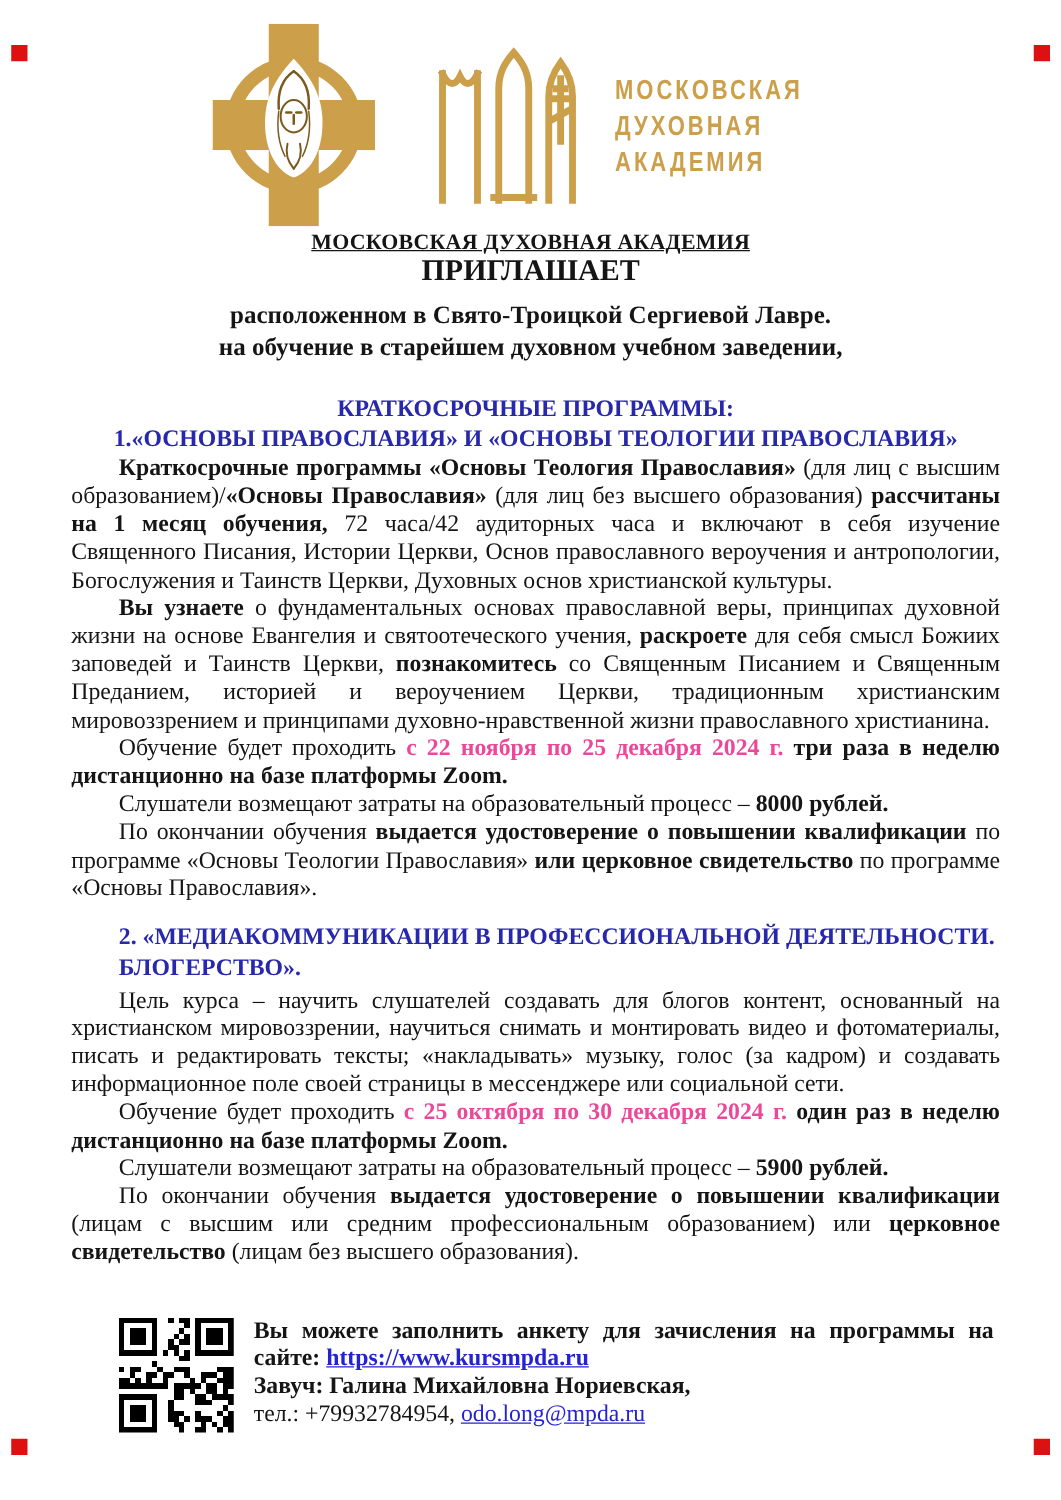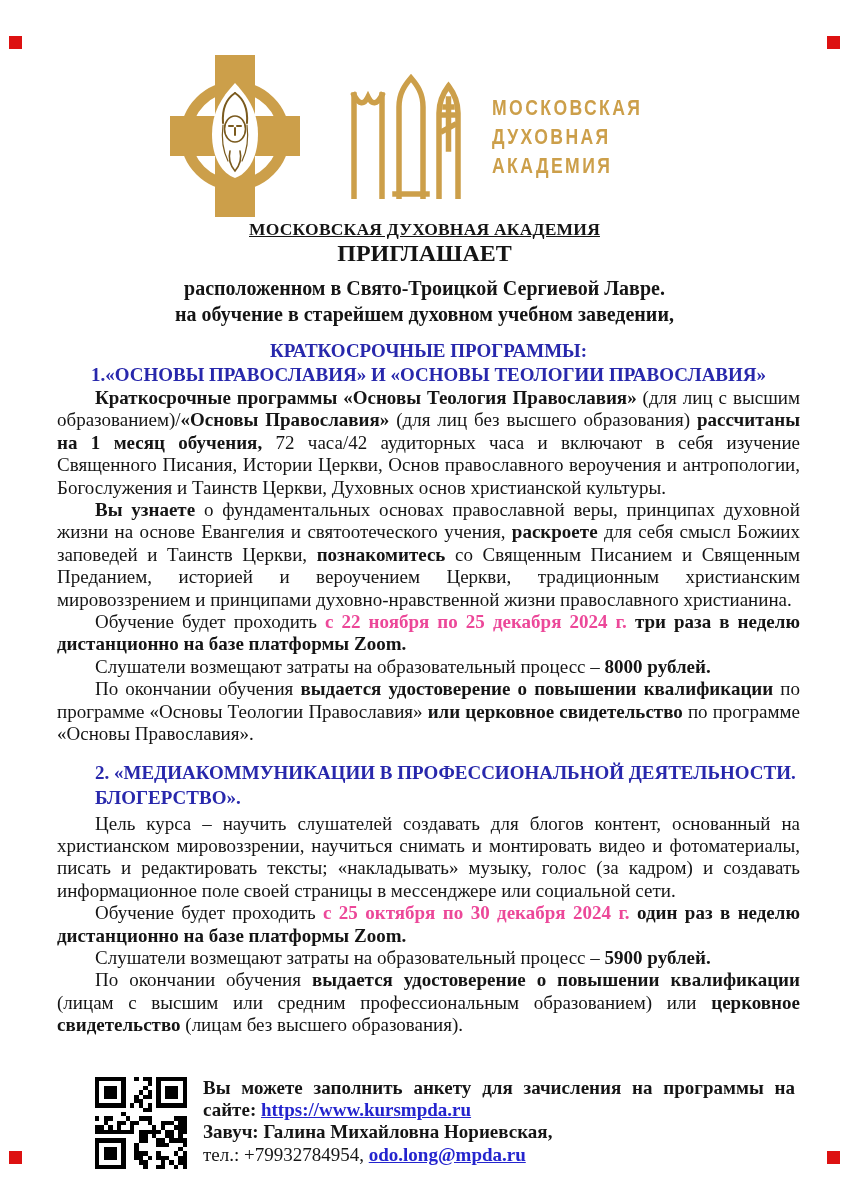--- a/index.html
+++ b/index.html
@@ -4,45 +4,45 @@
 <style>
   html,body{margin:0;padding:0;background:#ffffff;}
   .page{position:relative;width:849px;height:1200px;background:#ffffff;overflow:hidden;
         font-family:"Liberation Serif",serif;color:#151515;}
   
   .corner{position:absolute;width:13px;height:13px;background:#dd1111;}
   .corner.tl{left:9px;top:36px}.corner.tr{left:827px;top:36px}
   .corner.bl{left:9px;top:1151px}.corner.br{left:827px;top:1151px}
 
   
-  .logo-row{display:flex;justify-content:center;align-items:center;padding-top:19px;height:162px;margin-top:36px;}
+  .logo-row{display:flex;justify-content:center;align-items:center;padding-top:19px;height:162px;}
   .logo-cross{width:130px;height:162px;flex:0 0 auto;}
   .logo-monogram{width:114px;height:126px;margin-left:48px;flex:0 0 auto;}
   .wordmark{margin-left:30px;color:#cc9f4a;font-family:"Liberation Sans",sans-serif;
             font-weight:700;font-size:22px;line-height:29px;letter-spacing:3px;
             transform:scaleX(0.8);transform-origin:left center;white-space:nowrap;}
 
   
   .title-block{text-align:center;}
   .doc-title{font-size:17.5px;font-weight:700;text-decoration:underline;letter-spacing:.2px;line-height:24px;}
   .doc-subtitle{font-size:24px;font-weight:700;line-height:24px;}
   .lead{text-align:center;font-size:20px;font-weight:700;line-height:26px;margin-top:10px;}
 
   
-  .doc{padding:0 49px 0 57px;margin-top:12px;}
+  .doc{padding:0 49px 0 57px;margin-top:25px;}
   .head-center{color:#2828ac;font-weight:700;font-size:19px;line-height:24px;text-align:center;}
   .head-left{color:#2828ac;font-weight:700;font-size:19px;line-height:25px;margin-left:38px;
              margin-top:14px;margin-bottom:3px;}
   .para{font-size:19px;line-height:22.4px;text-align:justify;text-indent:38px;}
   .run.plain{font-weight:400;}
   .run.bold{font-weight:700;}
   .run.red{font-weight:700;color:#ec4899;}
   a.run{color:#2424ce;text-decoration:underline;cursor:pointer;}
   a.run.boldlink{font-weight:700;}
-  a.run.link{font-weight:700;}
+  a.run.link{font-weight:400;}
 
   
   .footer{display:flex;align-items:flex-start;margin-top:40px;padding-left:95px;}
   .qr{width:92px;height:92px;flex:0 0 auto;}
   .footer-text{margin-left:16px;width:592px;font-size:19px;line-height:24.5px;}
   .footer-text .para{text-indent:0;margin:0;}
 </style>
 </head>
 <body>
 

